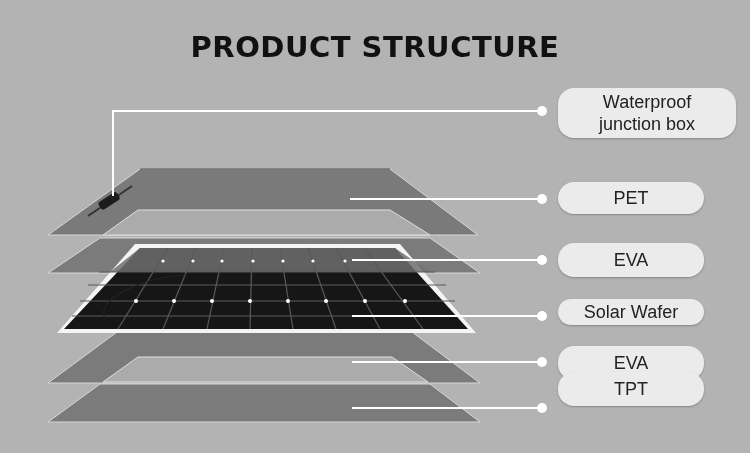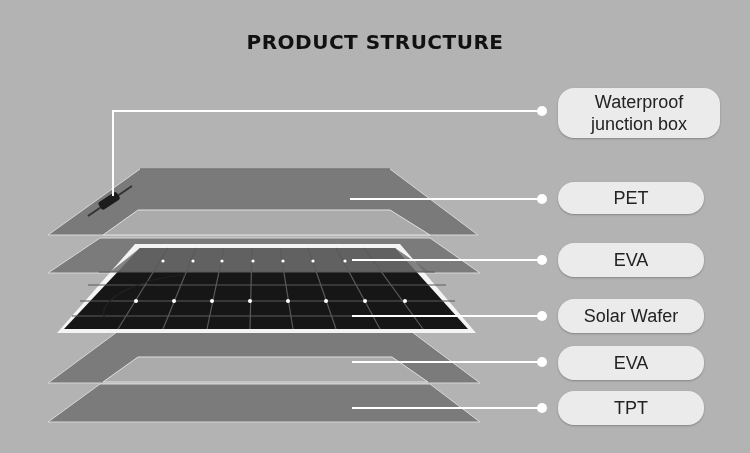--- a/index.html
+++ b/index.html
@@ -2,21 +2,21 @@
 <html><head>
   <meta charset="utf-8">
   <style>
     html, body { margin:0; padding:0; }
     body {
       width:750px; height:453px; background:#b3b3b3; position:relative; overflow:hidden;
       font-family:"Liberation Sans", sans-serif;
     }
     .title {
       position:absolute; left:0; top:30px; width:750px; text-align:center;
-      font-family:"DejaVu Sans", sans-serif; font-weight:bold; font-size:20px; color:#111;
+      font-family:"DejaVu Sans", sans-serif; font-weight:bold; font-size:29px; color:#111;
       letter-spacing:0.5px;
     }
     svg.stack { position:absolute; left:0; top:0; }
     .label {
       position:absolute; left:558px; width:146px; background:#ebebeb; border-radius:16px;
       box-shadow:0 1px 2px rgba(0,0,0,0.25);
       display:flex; align-items:center; justify-content:center; text-align:center;
       font-size:18px; color:#222; line-height:22px;
     }
     .dot { position:absolute; width:10px; height:10px; border-radius:50%; background:#fff; left:537px; }
@@ -95,18 +95,18 @@
   </g>
 </svg>
 
 <div class="dot" style="top:106px"></div>
 <div class="dot" style="top:194px"></div>
 <div class="dot" style="top:255px"></div>
 <div class="dot" style="top:311px"></div>
 <div class="dot" style="top:357px"></div>
 <div class="dot" style="top:403px"></div>
 
-<div class="label" style="top:88px;height:50px;padding:0 16px;width:130px">Waterproof junction box</div>
+<div class="label" style="top:88px;height:50px;padding:0 24px;width:130px">Waterproof junction box</div>
 <div class="label" style="top:182px;height:32px">PET</div>
 <div class="label" style="top:243px;height:34px">EVA</div>
-<div class="label" style="top:299px;height:34px">Solar Wafer</div>
+<div class="label" style="top:299px;height:26px">Solar Wafer</div>
 <div class="label" style="top:346px;height:34px">EVA</div>
-<div class="label" style="top:391px;height:34px">TPT</div>
+<div class="label" style="top:372px;height:34px">TPT</div>
 
 </body></html>

